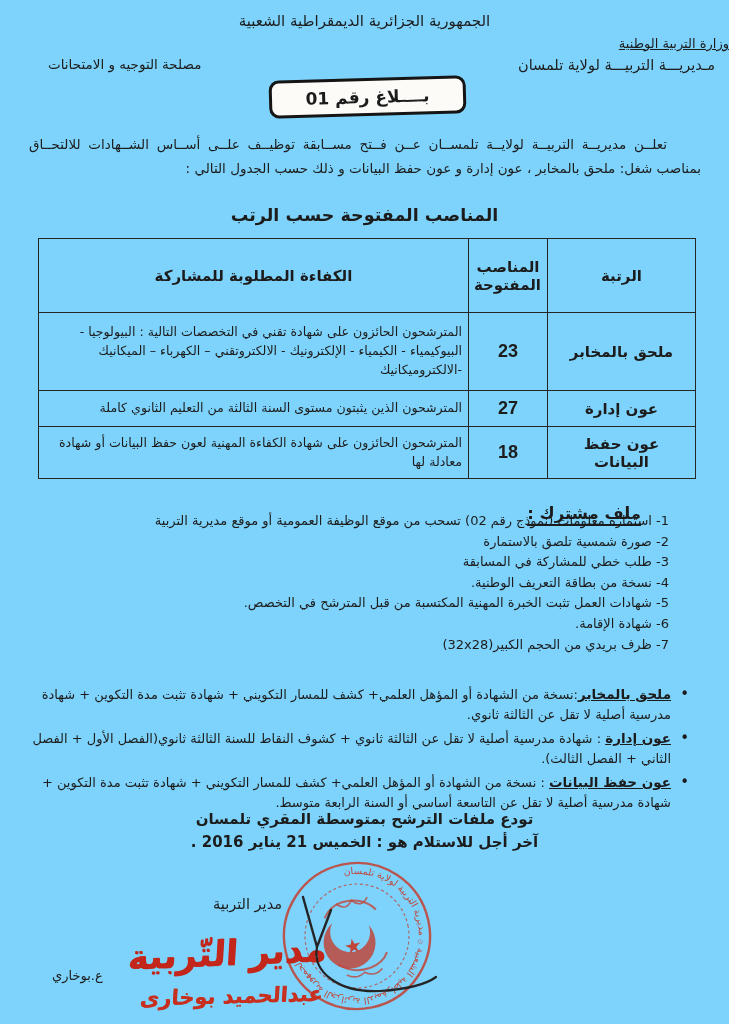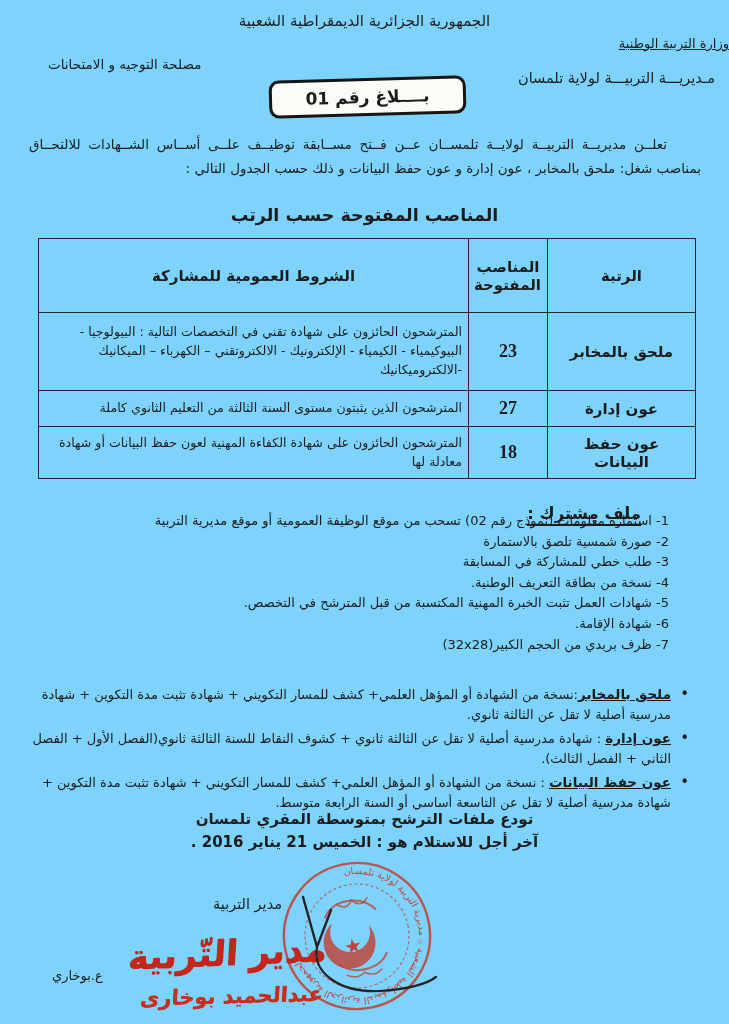--- a/index.html
+++ b/index.html
@@ -6,21 +6,21 @@
   html,body { background:#777; }
   .page {
     position:relative; width:729px; height:1024px; margin:0 auto;
     background:#7dd3fc; color:#1c1c1c; overflow:hidden;
     font-family:"DejaVu Sans", sans-serif;
   }
   .abs { position:absolute; }
   
   .hdr-line1 { top:12px; left:0; width:100%; text-align:center; font-size:15px; }
   .hdr-line2 { top:36px; left:0; width:100%; text-align:right; font-size:13px; text-decoration:underline; }
-  .hdr-right { top:70px; right:14px; font-size:14.5px; }
+  .hdr-right { top:57px; right:14px; font-size:14.5px; }
   .hdr-left  { top:56px; left:48px; font-size:13.5px; }
   .bulletin-box {
     top:78px; left:269px; width:197px; height:38px;
     border:3px solid #151515; border-radius:10px;
     display:flex; align-items:center; justify-content:center;
     font-size:17px; font-weight:bold; transform:rotate(-1.6deg);
     background:#fcfbf8;
   }
   
   .intro {
@@ -34,21 +34,21 @@
     border-collapse:collapse; direction:rtl; table-layout:fixed;
   }
   table.positions th, table.positions td {
     border:1.6px solid #262626; vertical-align:middle; padding:2px 6px;
   }
   col.c-rank { width:148px; }
   col.c-num  { width:79px; }
   col.c-cond { width:auto; }
   th.h-cell { font-size:15px; font-weight:bold; height:74px; text-align:center; }
   td.rank-cell { font-size:15px; font-weight:bold; text-align:center; }
-  td.num-cell  { font-size:18px; font-weight:bold; text-align:center; font-family:Liberation Serif, serif; }
+  td.num-cell  { font-size:18px; font-weight:bold; text-align:center; font-family:Liberation Sans, sans-serif; }
   td.cond-cell { font-size:12.6px; line-height:1.5; text-align:right; }
   tr.r1 td { height:78px; }
   tr.r2 td { height:36px; }
   tr.r3 td { height:52px; }
   
   .sec-title {
     font-size:16.5px; font-weight:bold; direction:rtl;
     border-bottom:2.2px solid #1c1c1c; padding-bottom:1px;
   }
   .sec1-title { top:504px; right:88px; }
@@ -99,21 +99,21 @@
   <table class="positions">
     <colgroup>
         <col class="c-rank">
         <col class="c-num">
         <col class="c-cond">
       </colgroup>
     <tbody>
         <tr>
       <th class="h-cell">الرتبة</th>
       <th class="h-cell">المناصب المفتوحة</th>
-      <th class="h-cell">الشروط العمومية للمشاركة</th>
+      <th class="h-cell">الكفاءة المطلوبة للمشاركة</th>
     </tr>
     <tr class="r1">
       <td class="rank-cell">ملحق بالمخابر</td>
       <td class="num-cell">23</td>
       <td class="cond-cell">المترشحون  الحائزون  على شهادة تقني في التخصصات التالية : البيولوجيا   -  البيوكيمياء  - الكيمياء  - الإلكترونيك -  الالكتروتقني – الكهرباء – الميكانيك -الالكتروميكانيك</td>
     </tr>
     <tr class="r2">
       <td class="rank-cell">عون إدارة</td>
       <td class="num-cell">27</td>
       <td class="cond-cell">المترشحون الذين يثبتون مستوى السنة الثالثة من التعليم الثانوي كاملة</td>

